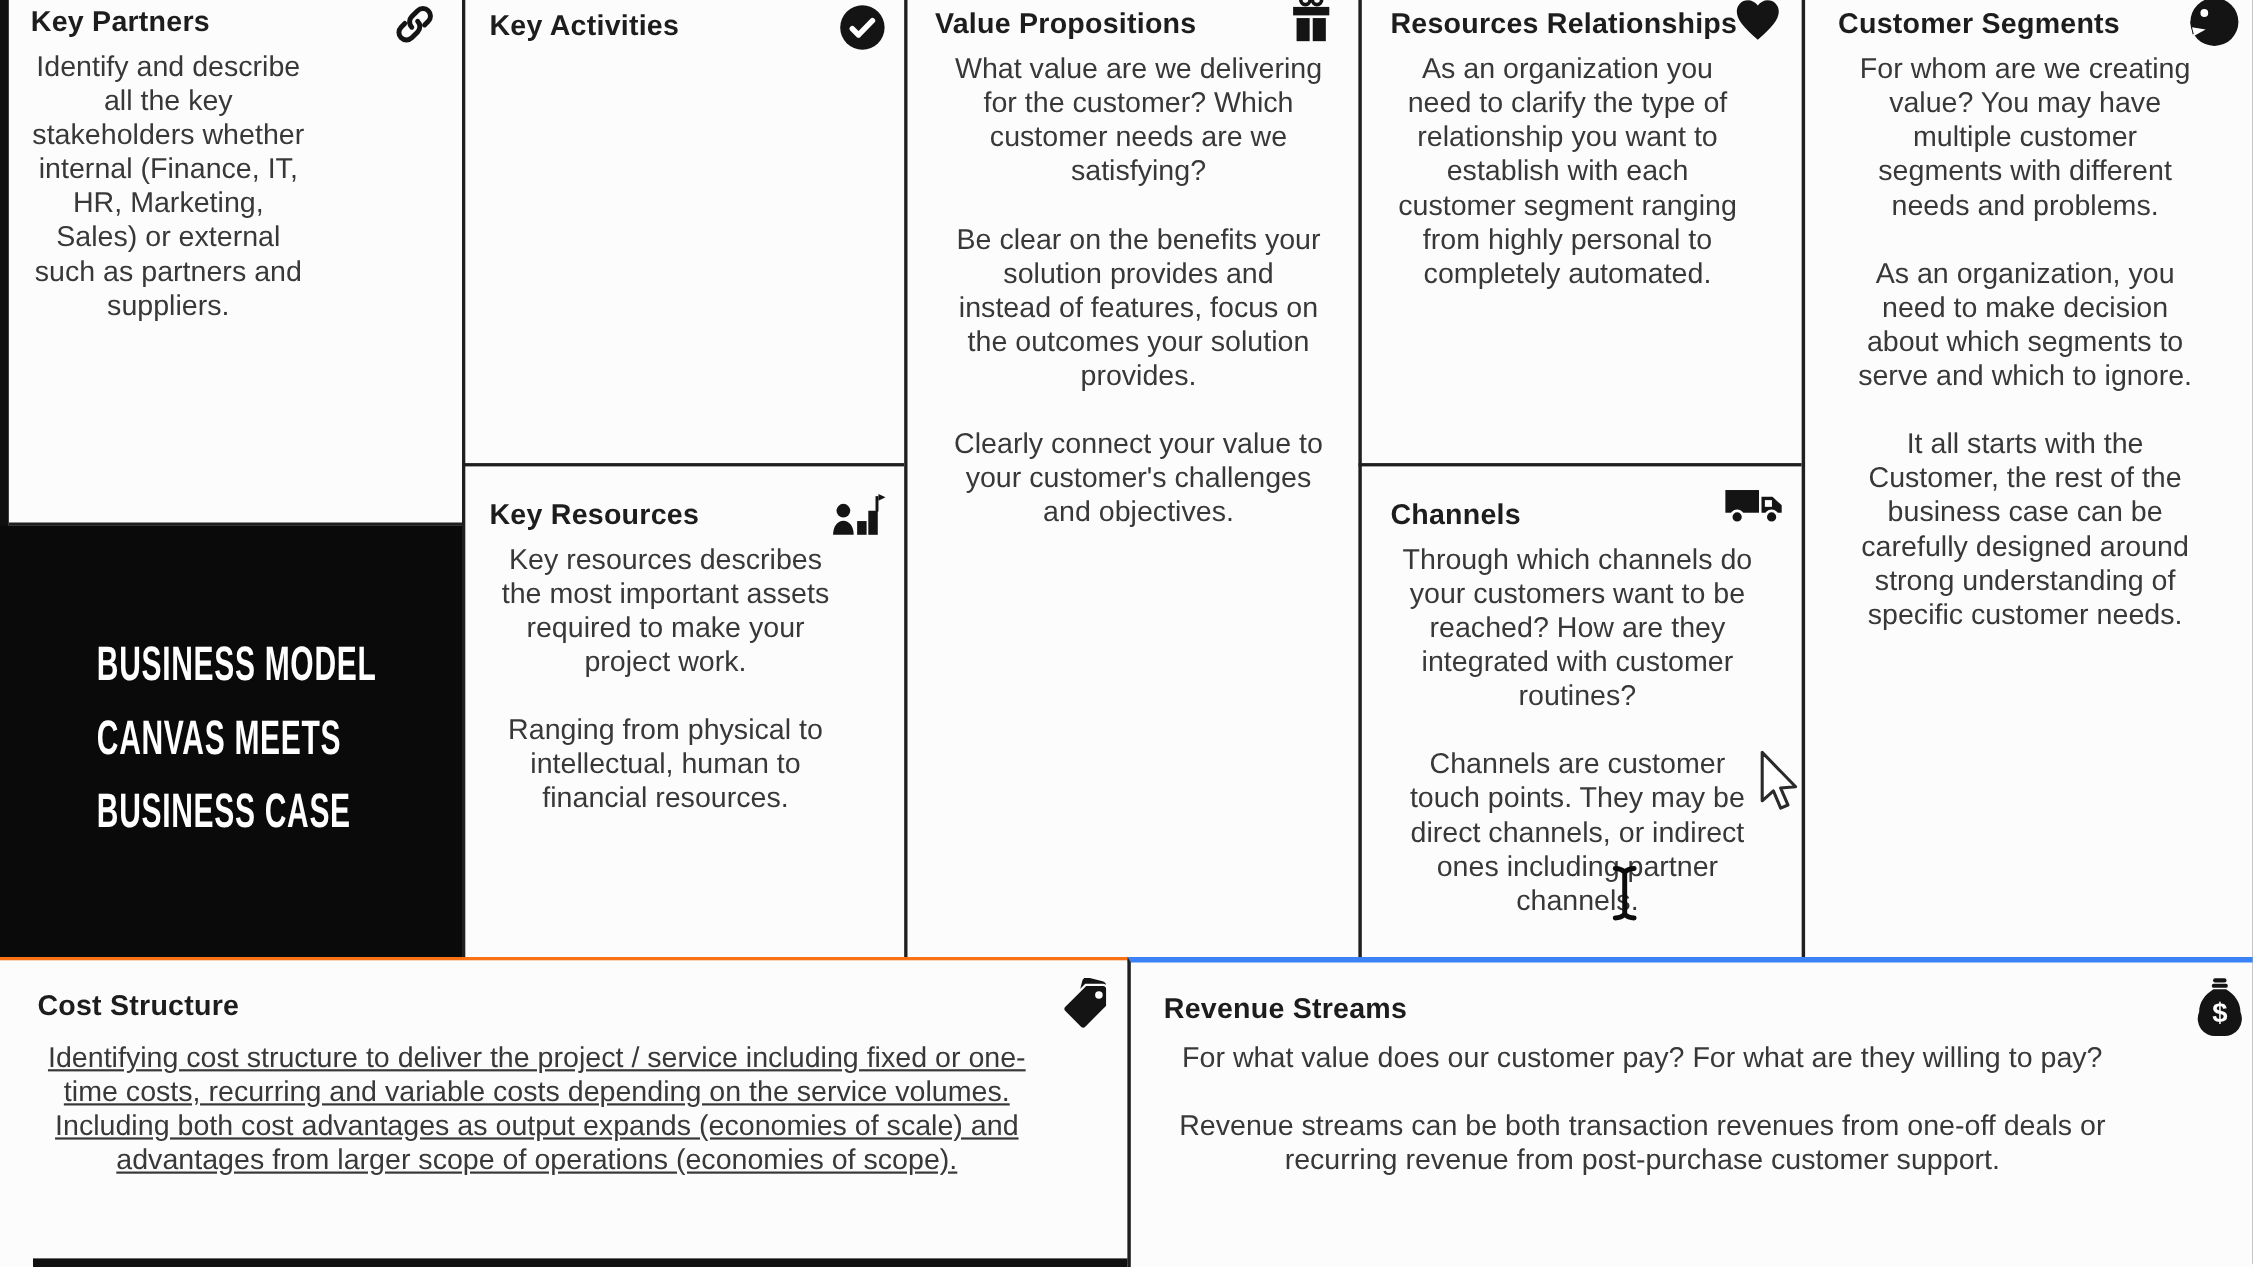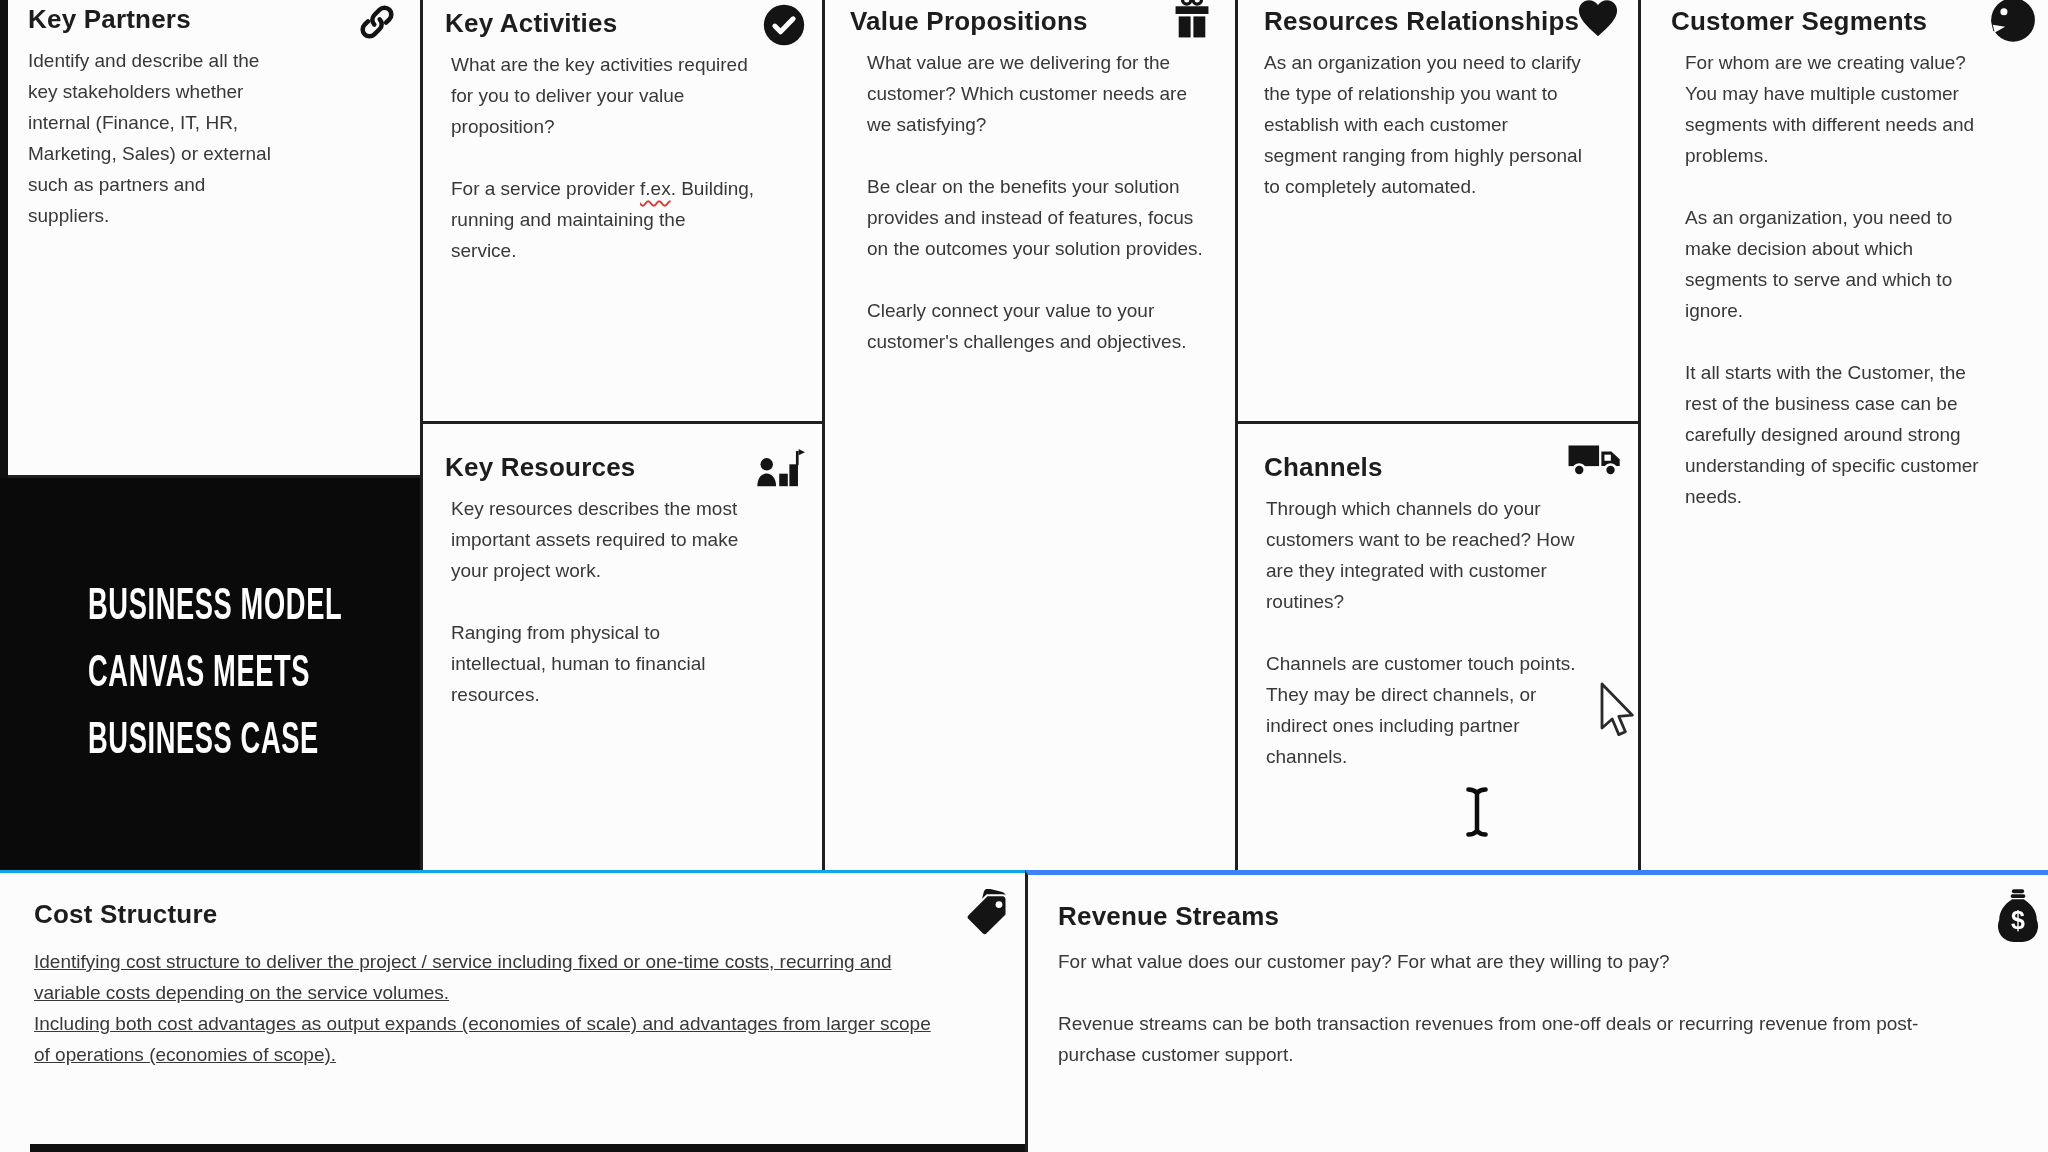--- a/index.html
+++ b/index.html
@@ -1,39 +1,39 @@
 <!DOCTYPE html>
 <html><head>
 <meta charset="utf-8">
 <style>
   html,body{margin:0;padding:0;background:#ffffff;width:2048px;height:1152px;overflow:hidden;
             font-family:"Liberation Sans",sans-serif;}
   .canvas{position:relative;width:2048px;height:1149px;background:#0f172a;}
   .panel{position:absolute;background:#fcfcfc;box-sizing:border-box;color:#363636;}
   .panel h2{margin:0;font-size:26px;font-weight:700;color:#1d1d1d;letter-spacing:.2px;}
-  .body{font-size:19px;line-height:31px;color:#383838;margin-top:10px;}
+  .body{font-size:26px;line-height:31px;color:#383838;margin-top:10px;text-align:center;}
   .body p{margin:0 0 31px 0;}
   .body.tight p{margin:0;text-decoration:underline;}
   .icon{position:absolute;line-height:0;}
   .misspell{text-decoration:underline;text-decoration-style:wavy;text-decoration-color:#d83a31;
             text-decoration-thickness:2px;text-underline-offset:5px;}
 
   
   #panel-key-partners{left:8px;top:0;width:412px;height:478px;border-bottom:3px solid #1f1f1f;padding:4px 20px;}
   #black-box{position:absolute;left:0;top:478px;width:420px;height:395px;background:#0a0a0a;
              padding:92px 0 0 88px;box-sizing:border-box;}
   #black-box .bm-line{color:#fff;font-size:44px;line-height:67px;font-weight:700;letter-spacing:1px;
              transform:scaleX(.62);transform-origin:0 50%;white-space:nowrap;}
   #panel-key-activities{left:420px;top:0;width:402px;height:421px;border-left:3px solid #1f1f1f;padding:8px 20px 8px 22px;}
   #panel-key-resources{left:420px;top:421px;width:402px;height:449px;border-left:3px solid #1f1f1f;border-top:3px solid #1f1f1f;padding:28px 20px 8px 22px;}
   #panel-value-propositions{left:822px;top:0;width:413px;height:870px;border-left:3px solid #1f1f1f;padding:6px 20px 6px 25px;}
   #panel-customer-relationships{left:1235px;top:0;width:403px;height:421px;border-left:3px solid #1f1f1f;padding:6px 20px 6px 26px;}
   #panel-channels{left:1235px;top:421px;width:403px;height:449px;border-left:3px solid #1f1f1f;border-top:3px solid #1f1f1f;padding:28px 20px 8px 26px;}
   #panel-customer-segments{left:1638px;top:0;width:410px;height:870px;border-left:3px solid #1f1f1f;padding:6px 16px 6px 30px;}
-  #panel-cost-structure{left:0;top:870px;width:1025px;height:282px;border-top:3px solid #0ea5e9;padding:26px 26px 8px 34px;}
+  #panel-cost-structure{left:0;top:870px;width:1025px;height:282px;border-top:3px solid #f97316;padding:26px 26px 8px 34px;}
   #panel-revenue-streams{left:1025px;top:870px;width:1023px;height:282px;border-top:5px solid #3b82f6;border-left:3px solid #1f1f1f;padding:26px 20px 8px 30px;}
 
   #panel-key-partners .body{width:250px;}
   #panel-key-activities .body{width:305px;margin-left:6px;}
   #panel-key-resources .body{width:308px;margin-left:6px;}
   #panel-value-propositions .body{width:336px;margin-left:17px;}
   #panel-customer-relationships .body{width:322px;}
   #panel-channels .body{width:336px;margin-left:2px;}
   #panel-customer-segments .body{width:312px;margin-left:14px;}
   #panel-cost-structure .body{width:908px;margin-top:16px;}
@@ -83,24 +83,20 @@
   </div>
 
   <div class="panel" id="panel-key-activities">
     <h2>Key Activities</h2>
     <span class="icon">
       <svg width="44" height="44" viewBox="0 0 24 24">
           <circle cx="12" cy="12" r="11" fill="#141414"></circle>
           <path d="M7 12.6l3.1 3.1L17 8.6" stroke="#fff" stroke-width="2.7" fill="none" stroke-linecap="round" stroke-linejoin="round"></path>
         </svg>
     </span>
-    <div class="body">
-      <p>What are the key activities required for you to deliver your value proposition?</p>
-      <p><span>For a service provider </span><span class="misspell">f.ex</span><span>. Building, running and maintaining the service.</span></p>
-    </div>
   </div>
 
   <div class="panel" id="panel-key-resources">
     <h2>Key Resources</h2>
     <span class="icon">
       <svg width="52" height="50" viewBox="0 0 32 32">
         <circle cx="7.5" cy="13" r="4" fill="#141414"></circle>
         <path d="M1.5 27c0-5 2.7-8.2 6-8.2s6 3.2 6 8.2z" fill="#141414"></path>
         <rect x="15.5" y="19" width="5.5" height="8" fill="#141414"></rect>
         <rect x="22" y="13" width="5.5" height="14" fill="#141414"></rect>

